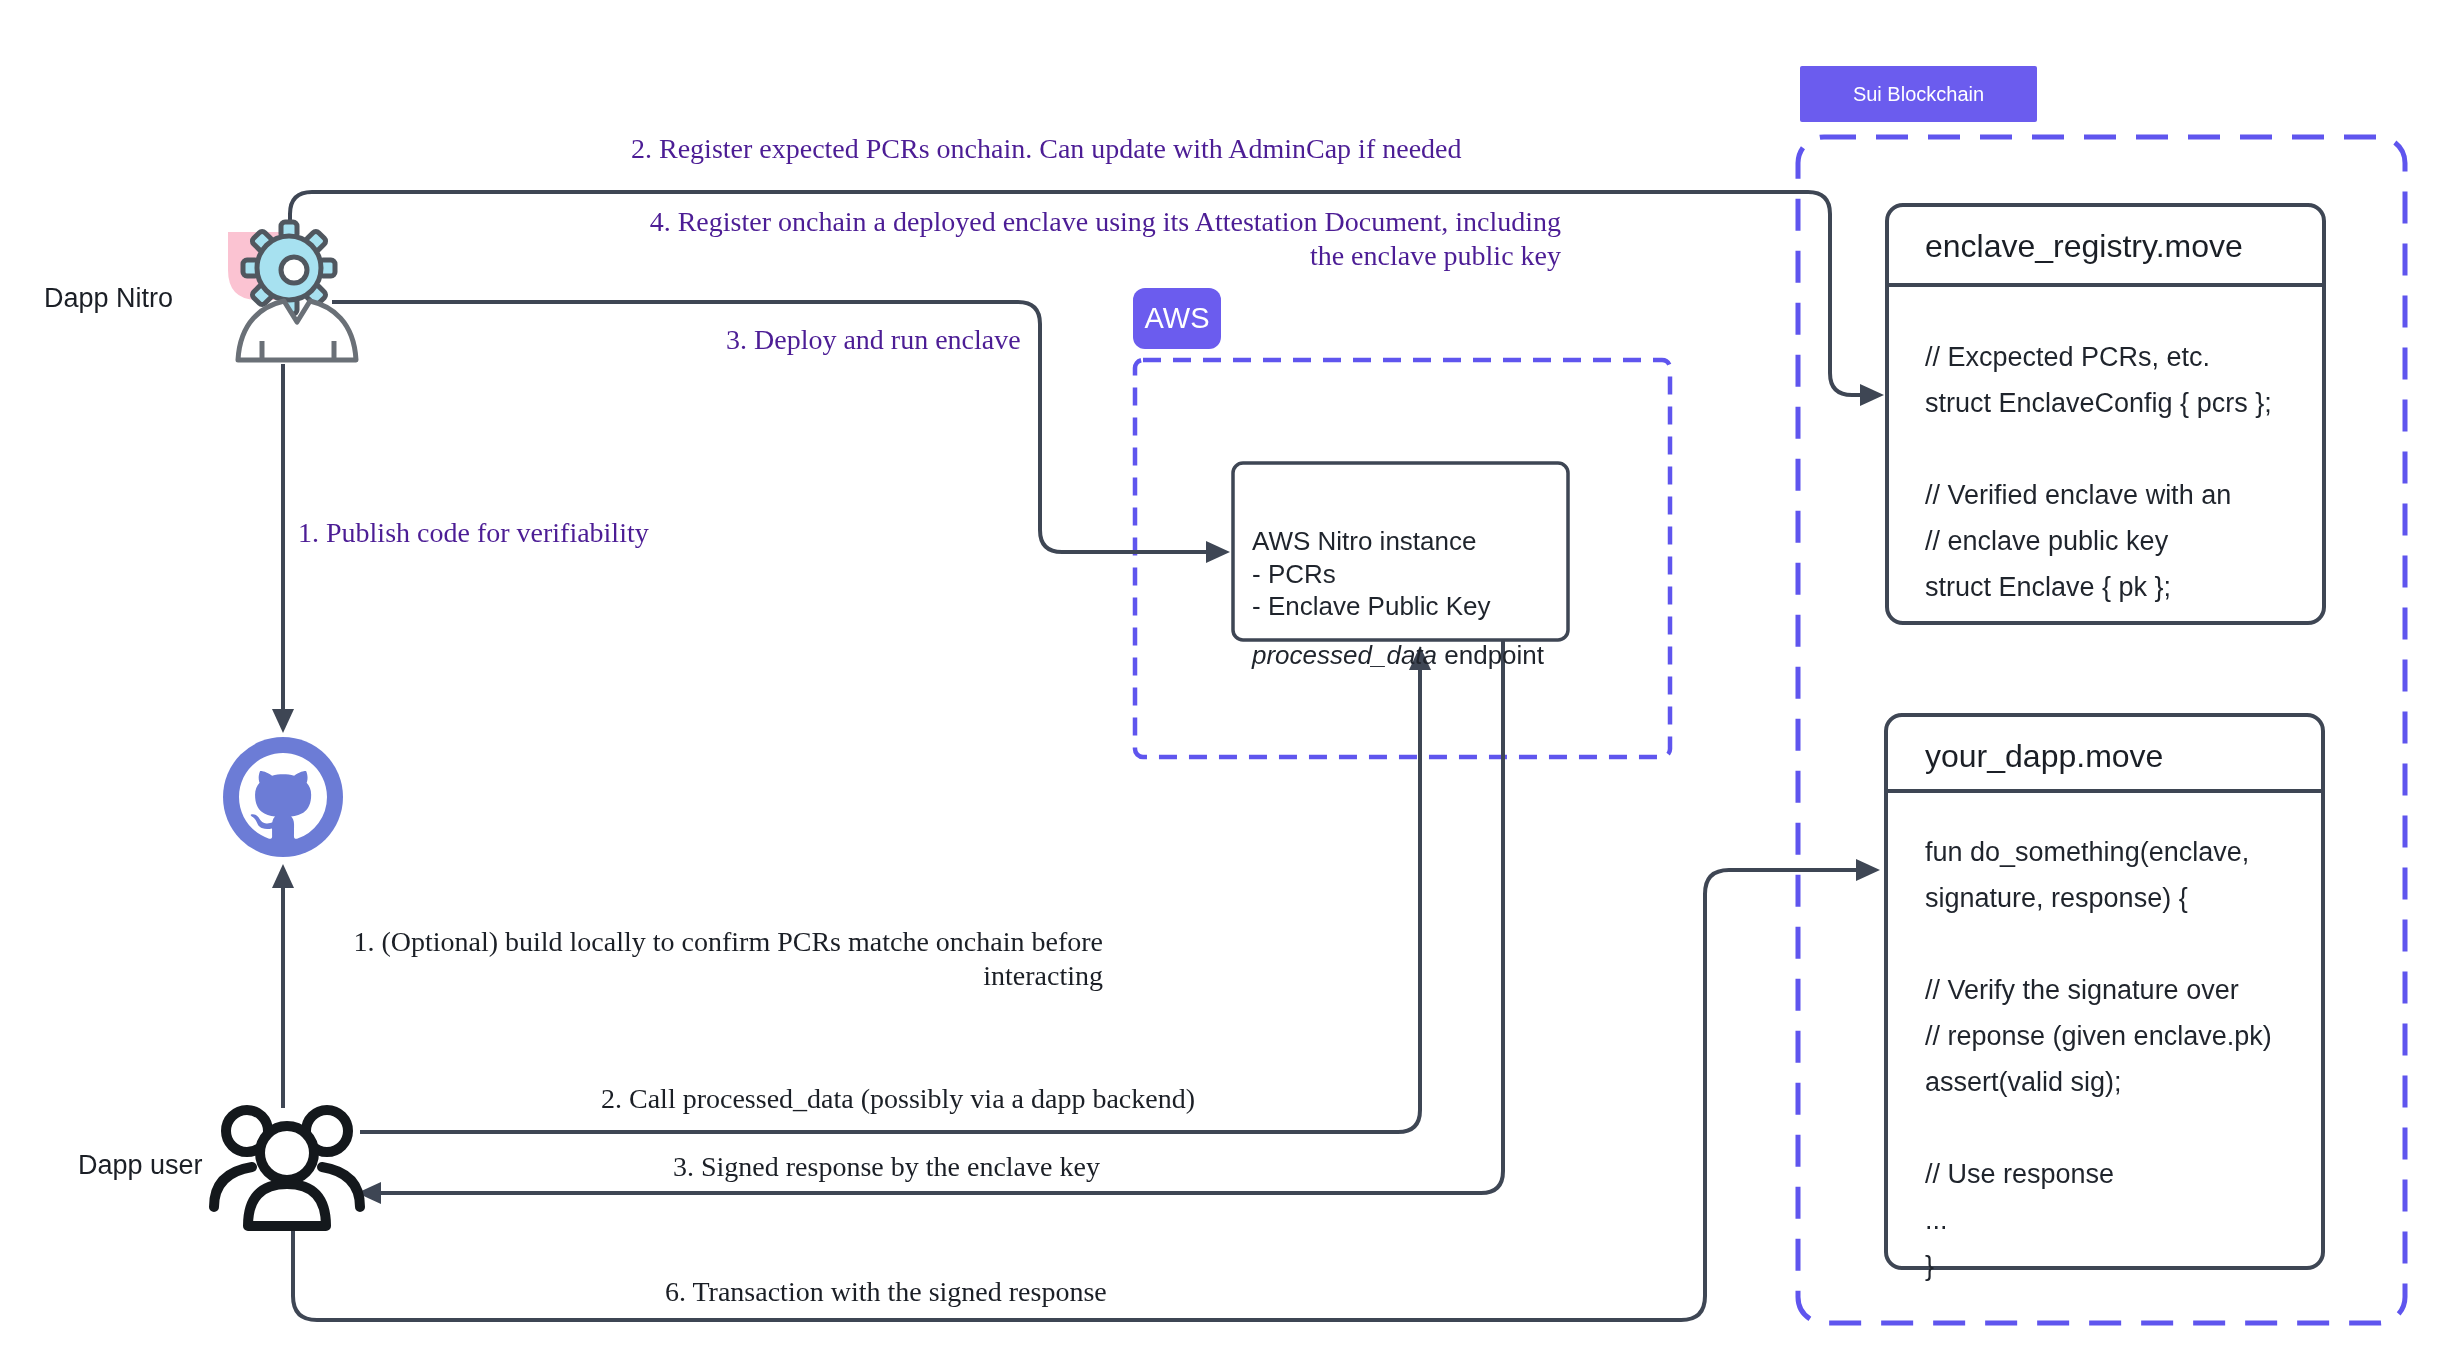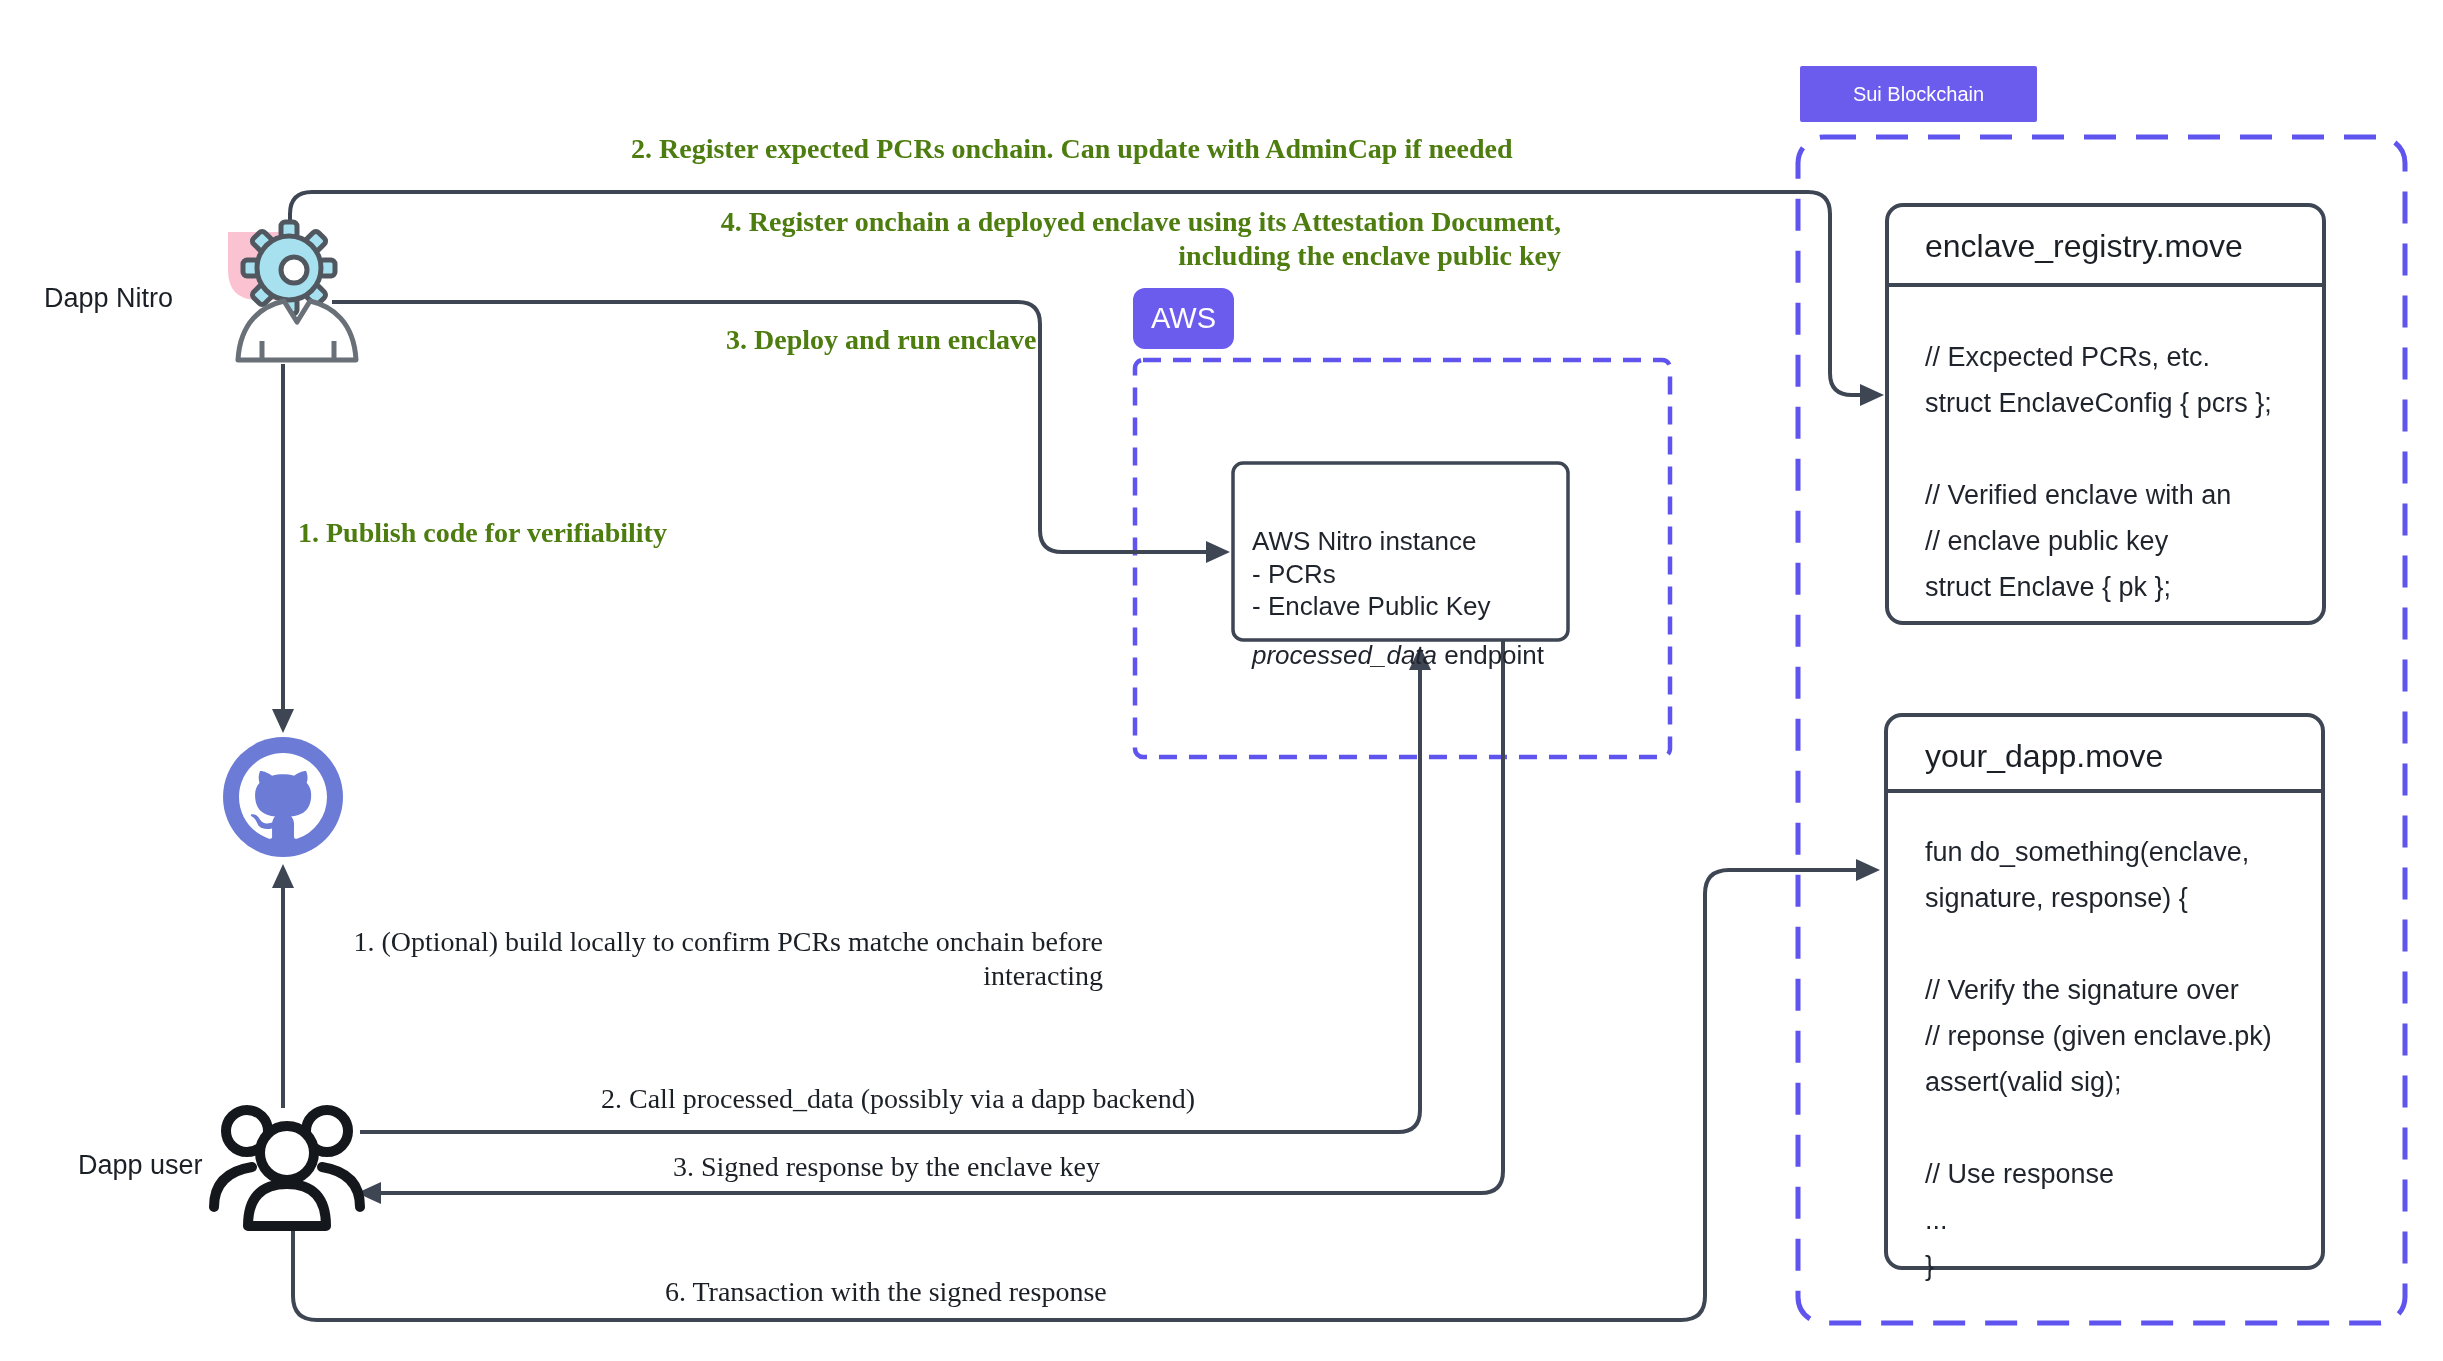--- a/index.html
+++ b/index.html
@@ -11,21 +11,21 @@
     overflow:hidden;
     font-family:"Liberation Sans", sans-serif;
   }
   .layer{position:absolute;left:0;top:0;width:2443px;height:1361px;}
   .label{position:absolute;white-space:nowrap;}
   .serif{
     font-family:"Liberation Serif", serif;
     font-size:28px;
     color:#1b1f26;
   }
-  .green{color:#4d7c0f;font-weight:bold;}
+  .green{color:#4c1d95;}
   .wrap{white-space:normal;line-height:34px;text-align:right;}
   .hang{padding-left:34px;text-indent:-34px;}
   .sans-label{
     font-family:"Liberation Sans", sans-serif;
     font-size:27px;
     color:#1b1f26;
   }
   .badge{
     position:absolute;
     display:flex;align-items:center;justify-content:center;
@@ -134,21 +134,21 @@
       <circle cx="327" cy="1131" r="21"></circle>
       <path d="M 214 1207 q 0 -34 38 -40"></path>
       <path d="M 360 1207 q 0 -34 -38 -40"></path>
       <circle cx="287" cy="1153" r="27" fill="#ffffff"></circle>
       <path d="M 248 1226 q 0 -42 39 -42 q 39 0 39 42 z" fill="#ffffff"></path>
     </g>
   </svg>
 
   <div class="badge" style="left:1800px;top:66px;width:237px;height:56px;">Sui Blockchain</div>
 
-  <div class="badge" style="left:1133px;top:288px;width:101px;height:61px;font-size:29px;border-radius:12px;">AWS</div>
+  <div class="badge" style="left:1133px;top:288px;width:88px;height:61px;font-size:29px;border-radius:12px;">AWS</div>
 
   <div class="label sans-label" style="left:44px;top:283px;">Dapp Nitro</div>
 
   <div class="label sans-label" style="left:78px;top:1150px;">Dapp user</div>
 
   <div class="label serif green" style="left:631px;top:133px;">2. Register expected PCRs onchain. Can update with AdminCap if needed</div>
 
   <div class="label serif green wrap" style="left:631px;top:205px;width:930px;">4. Register onchain a deployed enclave using its Attestation Document, including the enclave public key</div>
 
   <div class="label serif green" style="left:726px;top:324px;">3. Deploy and run enclave</div>

